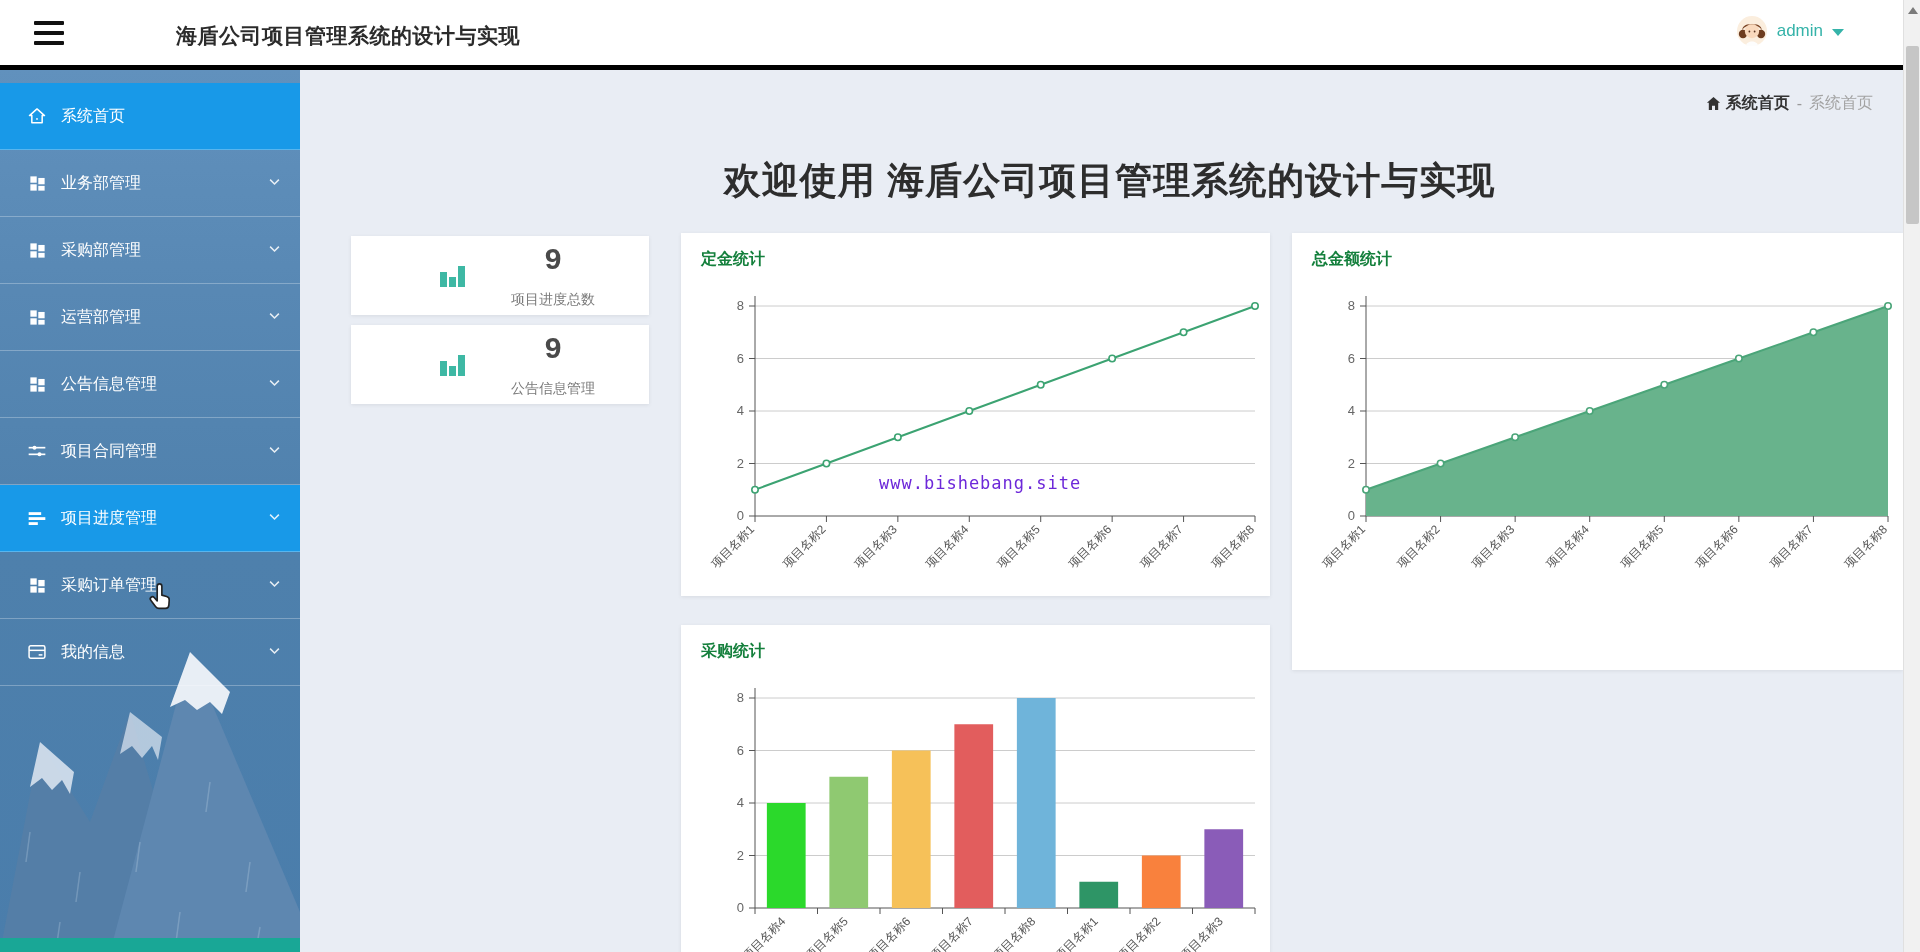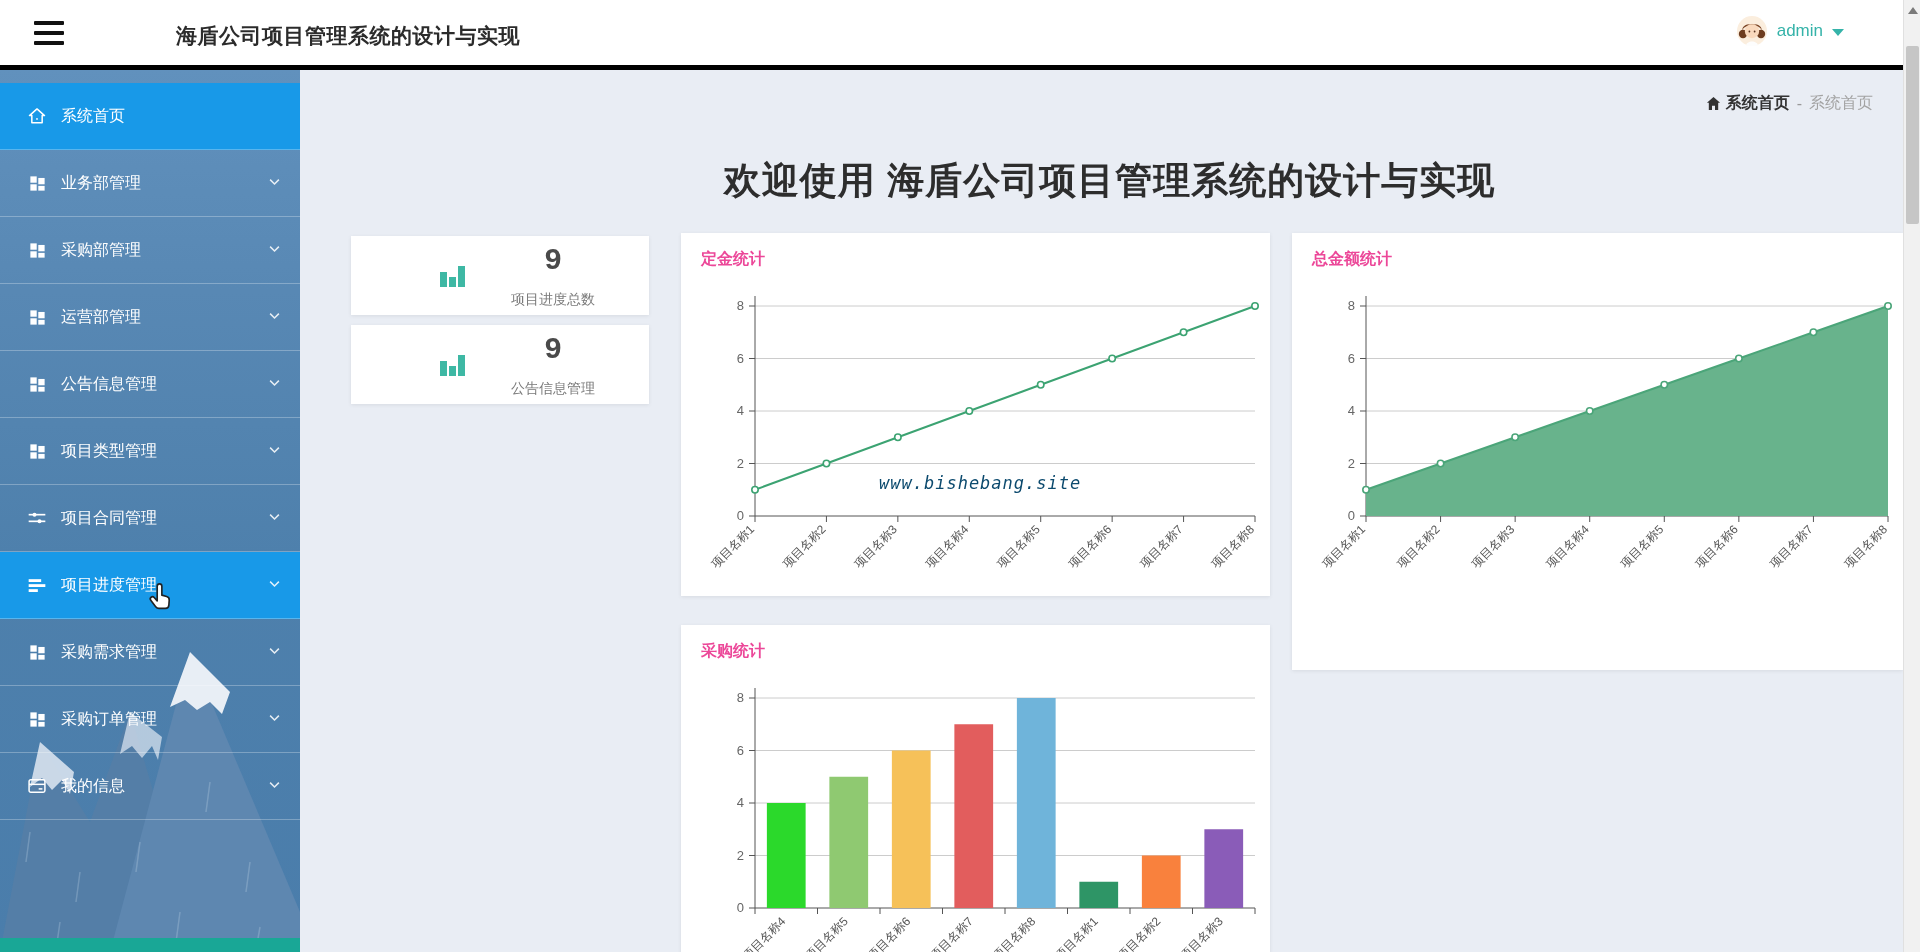--- a/index.html
+++ b/index.html
@@ -39,26 +39,26 @@
 
   .stat-card { position:absolute; left:51px; width:298px; height:79px; background:#fff; box-shadow:0 1px 4px rgba(0,0,0,.08); display:flex; align-items:center; }
   .stat-card.one { top:166px; }
   .stat-card.two { top:255px; }
   .stat-icon { margin-left:82px; width:40px; display:flex; align-items:flex-end; justify-content:center; }
   .stat-text { margin-left:38px; text-align:center; }
   .stat-value { font-size:30px; font-weight:bold; color:#4a4a4a; line-height:32px; }
   .stat-label { font-size:14px; color:#7a7a7a; margin-top:16px; }
 
   .chart-card { position:absolute; background:#fff; box-shadow:0 1px 4px rgba(0,0,0,.08); overflow:hidden; }
-  .chart-card .chart-title { position:absolute; top:16px; left:20px; font-size:16px; font-weight:bold; color:#ec4899; z-index:2; }
+  .chart-card .chart-title { position:absolute; top:16px; left:20px; font-size:16px; font-weight:bold; color:#15803d; z-index:2; }
   .chart-host { position:absolute; inset:0; }
   #chart-card-0 { left:381px; top:163px; width:589px; height:363px; }
   #chart-card-1 { left:992px; top:163px; width:611px; height:437px; }
   #chart-card-2 { left:381px; top:555px; width:589px; height:363px; }
-  .watermark { position:absolute; left:198px; top:240px; color:#0c4a6e; font-family:"DejaVu Sans Mono","Liberation Mono",monospace; font-size:17px; letter-spacing:1px; z-index:3;font-style:italic; }
+  .watermark { position:absolute; left:198px; top:240px; color:#6d28d9; font-family:"DejaVu Sans Mono","Liberation Mono",monospace; font-size:17px; letter-spacing:1px; z-index:3; }
 
   
   .scrollbar { position:absolute; top:0; right:0; width:17px; height:952px; background:#f1f1f1; border-left:1px solid #e0e0e0; z-index:30; }
   .sb-up { position:absolute; top:7px; left:4px; width:0; height:0; border-left:5px solid transparent; border-right:5px solid transparent; border-bottom:7px solid #7a7a7a; cursor:pointer; }
   .sb-thumb { position:absolute; top:46px; left:2px; width:13px; height:178px; background:#c6c6c6; border-radius:2px; cursor:pointer; }
 
   
   .hand-cursor { position:absolute; left:147px; top:583px; z-index:40; pointer-events:none; }
 </style>
 </head>
@@ -167,34 +167,20 @@
             <rect x="13" y="15" width="8" height="6" fill="#fff"></rect>
           </svg>
         </span>
         <span class="mi-label">公告信息管理</span>
         <span class="mi-chevron"><svg width="15" height="15" viewBox="0 0 24 24" fill="none" stroke="rgba(255,255,255,.9)" stroke-width="2.4">
             <polyline points="5,9 12,16 19,9"></polyline>
           </svg></span>
       </div>
       <div class="menu-item">
         <span class="mi-icon">
-          <svg width="19" height="19" viewBox="0 0 24 24">
-            <rect x="3" y="3" width="8" height="8" fill="#fff"></rect>
-            <rect x="13" y="5" width="8" height="8" fill="#fff"></rect>
-            <rect x="3" y="13" width="8" height="8" fill="#fff"></rect>
-            <rect x="13" y="15" width="8" height="6" fill="#fff"></rect>
-          </svg>
-        </span>
-        <span class="mi-label">项目类型管理</span>
-        <span class="mi-chevron"><svg width="15" height="15" viewBox="0 0 24 24" fill="none" stroke="rgba(255,255,255,.9)" stroke-width="2.4">
-            <polyline points="5,9 12,16 19,9"></polyline>
-          </svg></span>
-      </div>
-      <div class="menu-item">
-        <span class="mi-icon">
           <svg width="20" height="20" viewBox="0 0 24 24" stroke="#fff" stroke-width="2" fill="none">
             <line x1="2" y1="8" x2="22" y2="8"></line>
             <line x1="2" y1="16" x2="22" y2="16"></line>
             <circle cx="9" cy="8" r="2.4" fill="#fff" stroke="none"></circle>
             <circle cx="15" cy="16" r="2.4" fill="#fff" stroke="none"></circle>
           </svg>
         </span>
         <span class="mi-label">项目合同管理</span>
         <span class="mi-chevron"><svg width="15" height="15" viewBox="0 0 24 24" fill="none" stroke="rgba(255,255,255,.9)" stroke-width="2.4">
             <polyline points="5,9 12,16 19,9"></polyline>
@@ -202,34 +188,20 @@
       </div>
       <div class="menu-item active">
         <span class="mi-icon">
           <svg width="20" height="20" viewBox="0 0 24 24">
             <rect x="2" y="5" width="15" height="3.4" fill="#fff"></rect>
             <rect x="2" y="11" width="20" height="3.4" fill="#fff"></rect>
             <rect x="2" y="17" width="11" height="3.4" fill="#fff"></rect>
           </svg>
         </span>
         <span class="mi-label">项目进度管理</span>
-        <span class="mi-chevron"><svg width="15" height="15" viewBox="0 0 24 24" fill="none" stroke="rgba(255,255,255,.9)" stroke-width="2.4">
-            <polyline points="5,9 12,16 19,9"></polyline>
-          </svg></span>
-      </div>
-      <div class="menu-item">
-        <span class="mi-icon">
-          <svg width="19" height="19" viewBox="0 0 24 24">
-            <rect x="3" y="3" width="8" height="8" fill="#fff"></rect>
-            <rect x="13" y="5" width="8" height="8" fill="#fff"></rect>
-            <rect x="3" y="13" width="8" height="8" fill="#fff"></rect>
-            <rect x="13" y="15" width="8" height="6" fill="#fff"></rect>
-          </svg>
-        </span>
-        <span class="mi-label">采购需求管理</span>
         <span class="mi-chevron"><svg width="15" height="15" viewBox="0 0 24 24" fill="none" stroke="rgba(255,255,255,.9)" stroke-width="2.4">
             <polyline points="5,9 12,16 19,9"></polyline>
           </svg></span>
       </div>
       <div class="menu-item">
         <span class="mi-icon">
           <svg width="19" height="19" viewBox="0 0 24 24">
             <rect x="3" y="3" width="8" height="8" fill="#fff"></rect>
             <rect x="13" y="5" width="8" height="8" fill="#fff"></rect>
             <rect x="3" y="13" width="8" height="8" fill="#fff"></rect>

